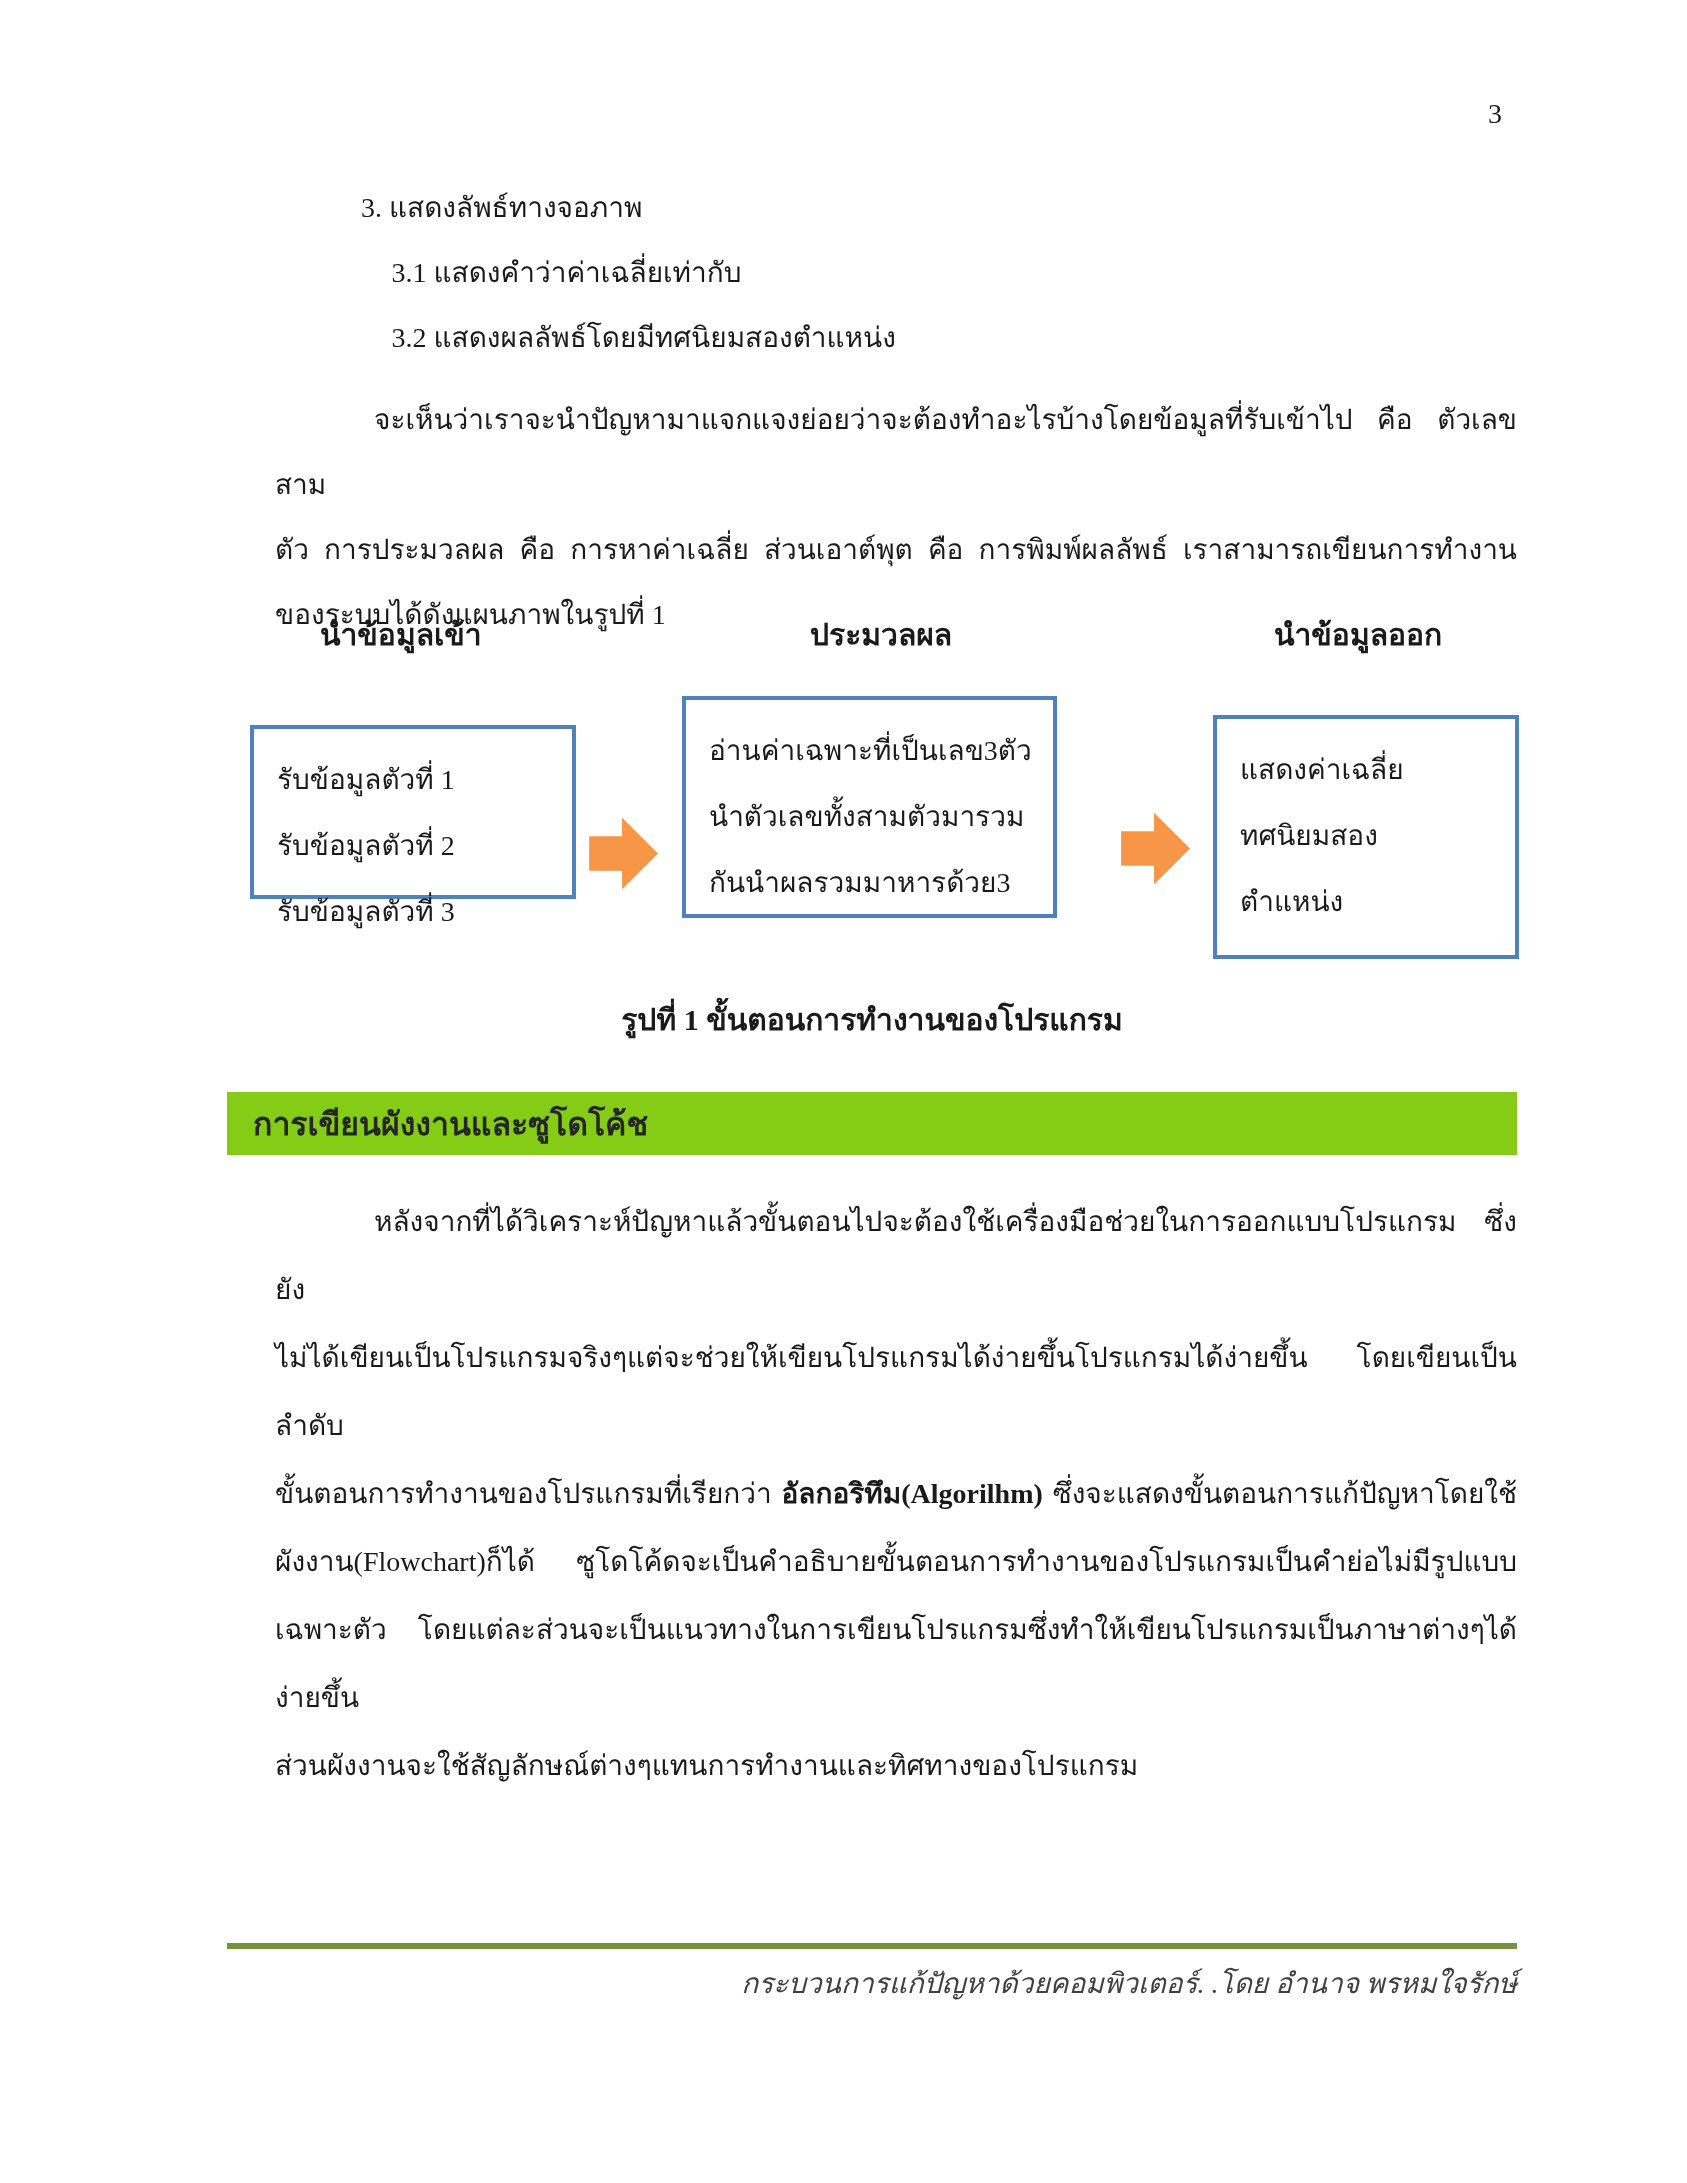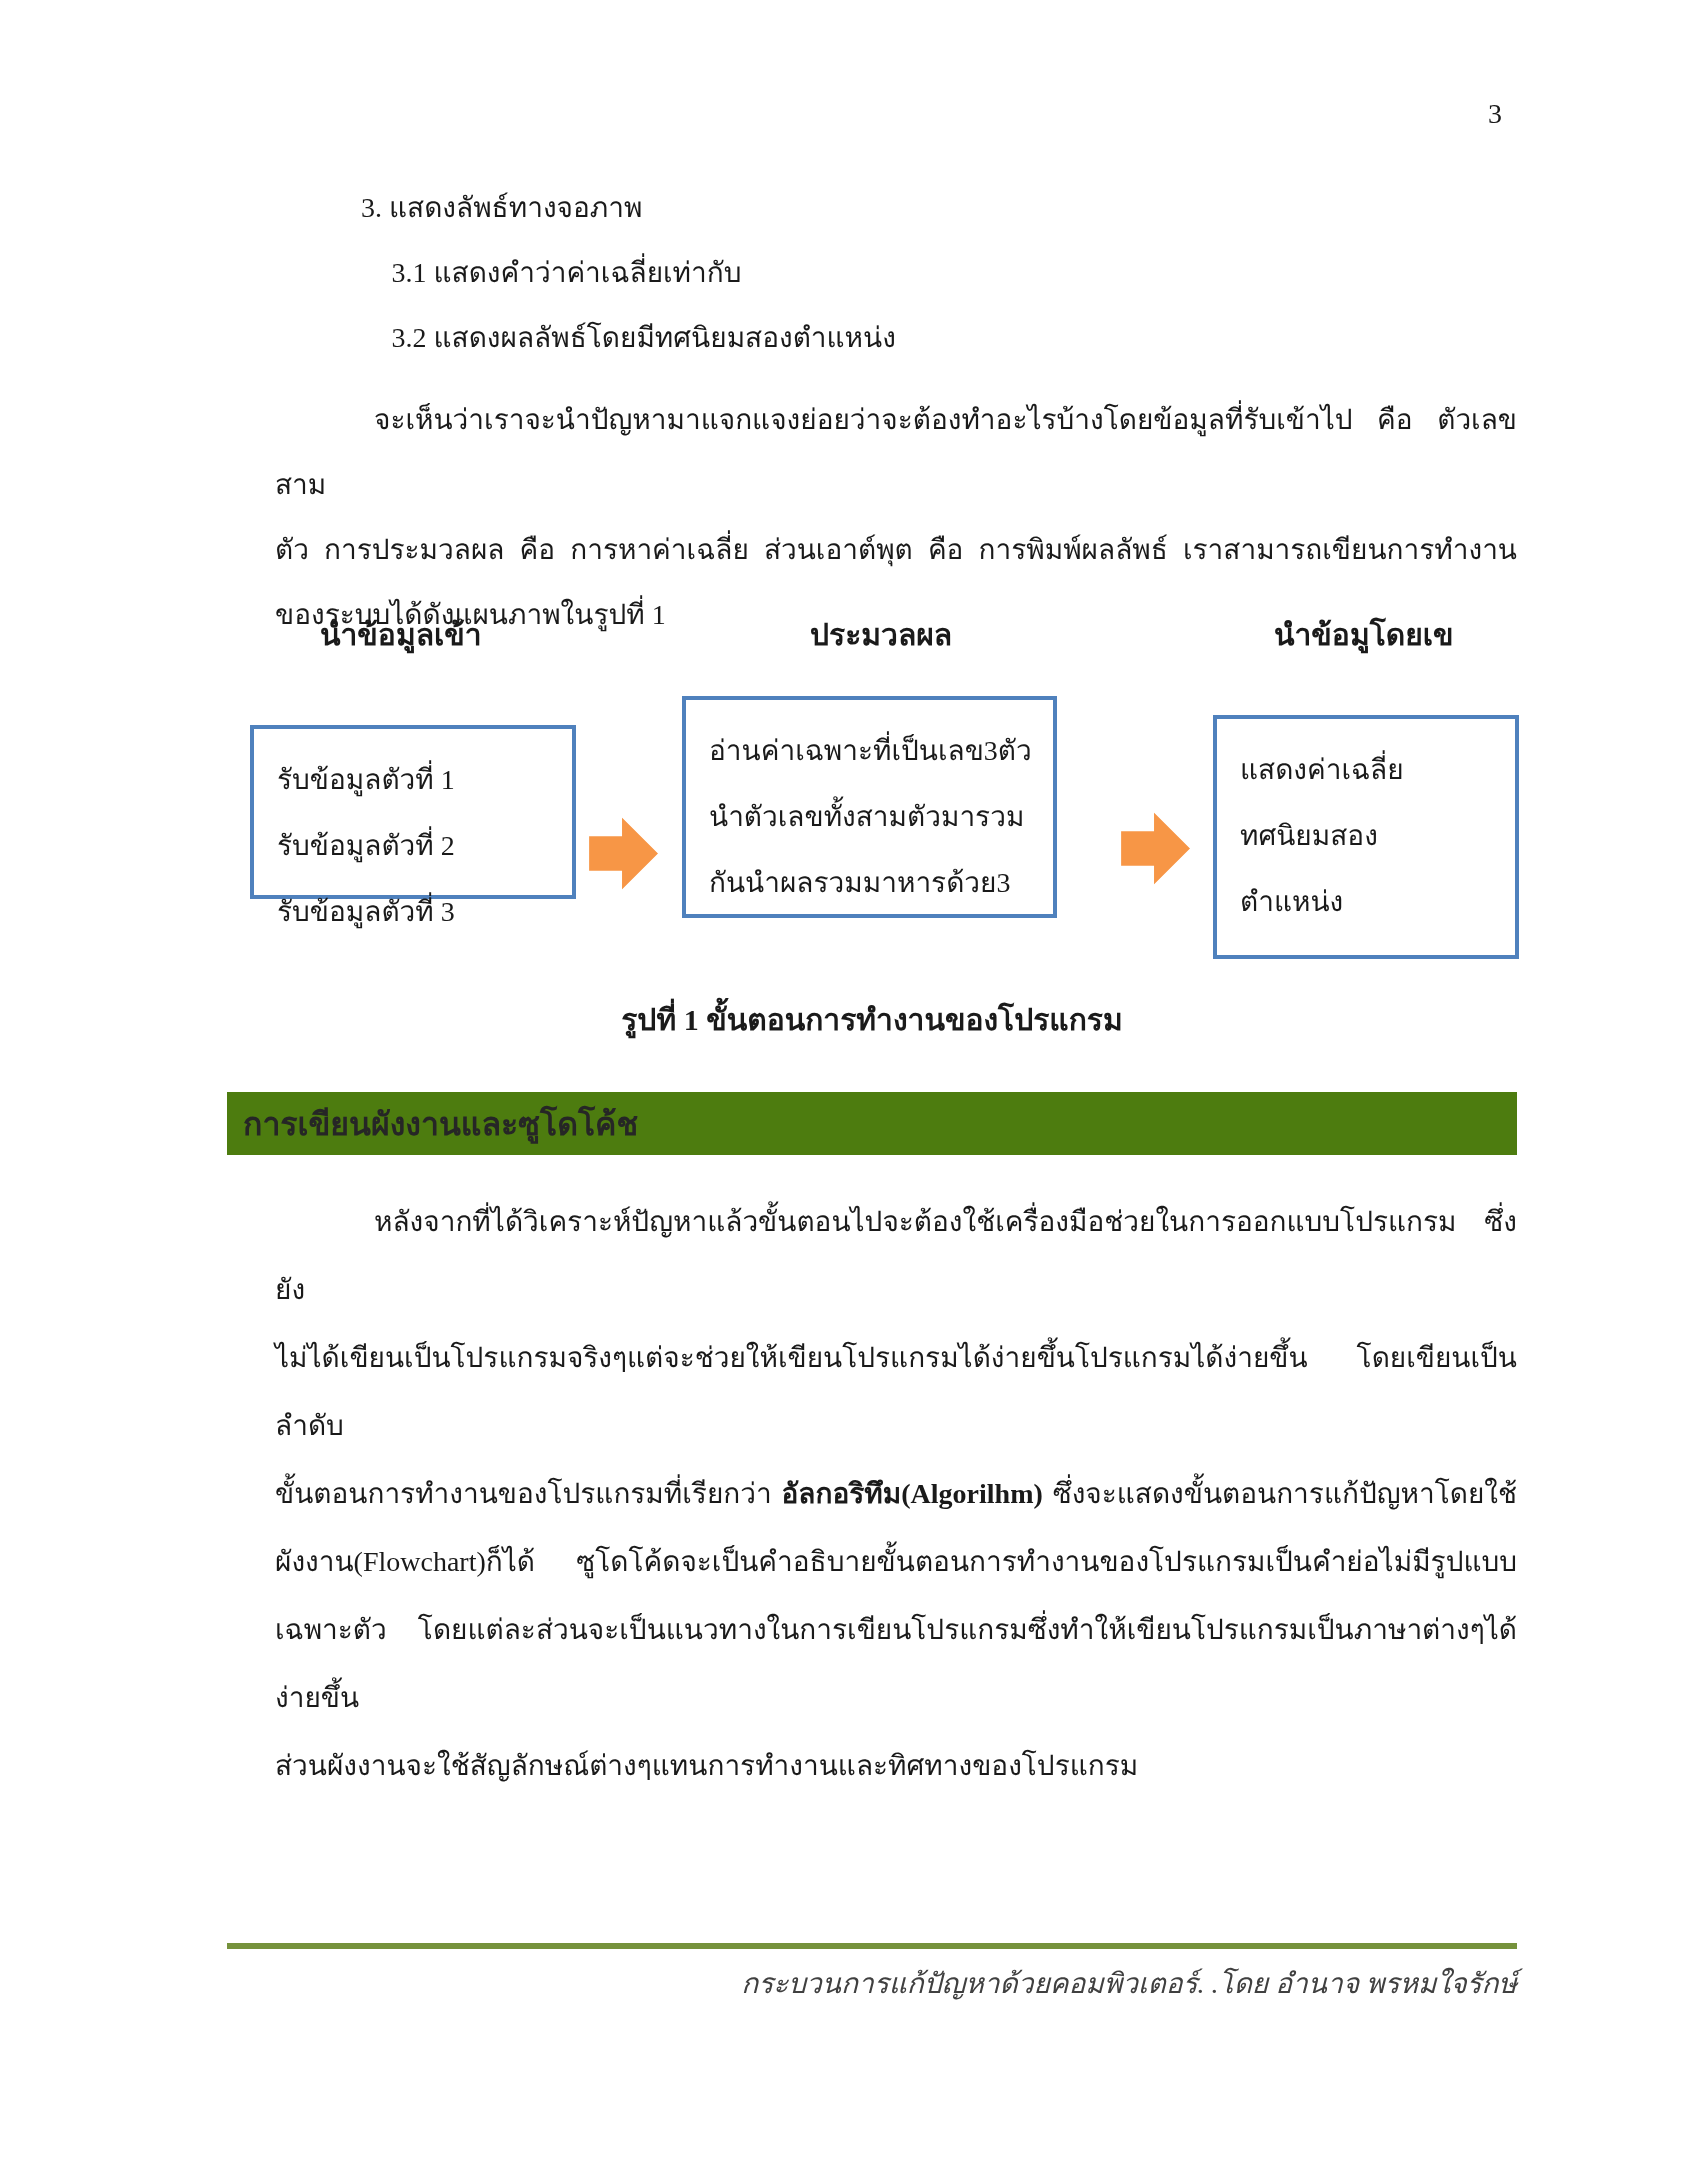--- a/index.html
+++ b/index.html
@@ -66,24 +66,24 @@
   .ar1{left:588px;top:814px;}
   .ar2{left:1120px;top:809px;}
 
   .caption{
     position:absolute;top:995px;left:227px;width:1290px;
     text-align:center;font-size:30px;font-weight:bold;line-height:49px;
   }
 
   .banner{
     position:absolute;top:1092px;left:227px;width:1290px;height:63px;
-    background:#4d7c0f;
+    background:#84cc16;
     box-sizing:border-box;
     display:flex;align-items:center;
-    padding-left:16px;
+    padding-left:26px;
   }
   .banner .banner-title{
     font-size:32px;font-weight:bold;color:#262626;
   }
 
   .footer-line{
     position:absolute;top:1943px;left:227px;width:1290px;height:5.8px;
     background:#76923c;
   }
   .footer-text{
@@ -107,21 +107,21 @@
   </div>
 
   <div class="para p1">
     <div class="pline indent just">จะเห็นว่าเราจะนำปัญหามาแจกแจงย่อยว่าจะต้องทำอะไรบ้างโดยข้อมูลที่รับเข้าไป คือ ตัวเลขสาม</div>
     <div class="pline just">ตัว การประมวลผล คือ การหาค่าเฉลี่ย ส่วนเอาต์พุต คือ การพิมพ์ผลลัพธ์ เราสามารถเขียนการทำงาน</div>
     <div class="pline">ของระบบได้ดังแผนภาพในรูปที่ 1</div>
   </div>
 
   <div class="dheader dh1">นำข้อมูลเข้า</div>
   <div class="dheader dh2">ประมวลผล</div>
-  <div class="dheader dh3">นำข้อมูโดยเข</div>
+  <div class="dheader dh3">นำข้อมูลออก</div>
 
   <div class="dbox box1">
     <div>รับข้อมูลตัวที่ 1</div>
     <div>รับข้อมูลตัวที่ 2</div>
     <div>รับข้อมูลตัวที่ 3</div>
   </div>
 
   <svg class="flow-arrow ar1" viewBox="0 0 88 96">
     <polygon points="0,26 40,26 40,2 86,48 40,94 40,70 0,70" fill="#f79646" stroke="#ffffff" stroke-width="2"></polygon>
   </svg>

